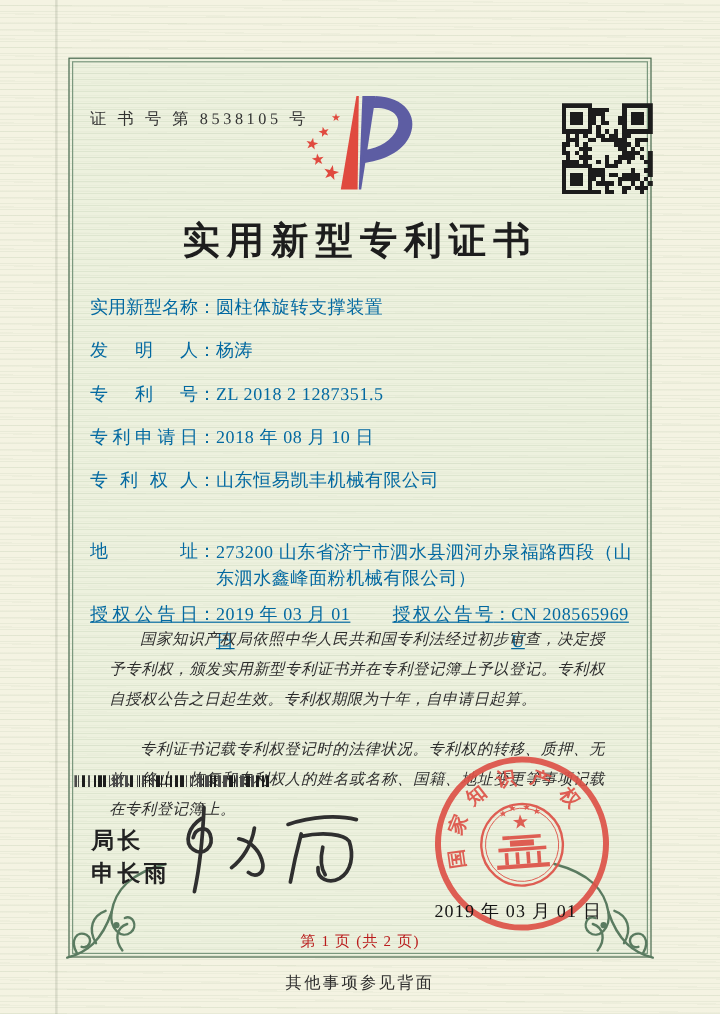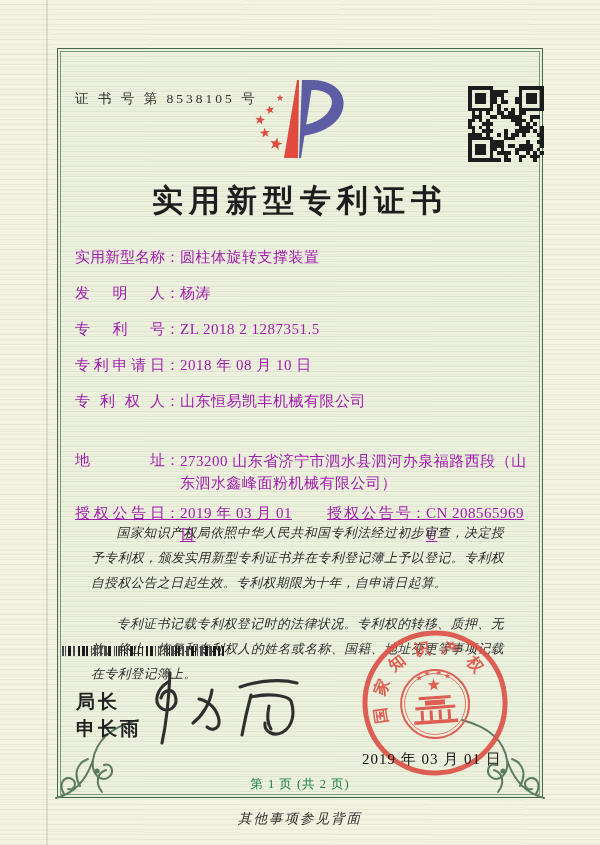--- a/index.html
+++ b/index.html
@@ -17,41 +17,41 @@
   .frame{position:absolute;left:57px;top:48px;width:486px;height:750px;
     border:1.6px solid #48684e;box-sizing:border-box;
     background:
       repeating-linear-gradient(0deg, rgba(120,155,110,0.13) 0 1px, transparent 1px 5px),
       rgba(232,239,218,0.55);}
   .frame-inner{position:absolute;inset:2px;border:1px solid #7b987e;}
   .abs{position:absolute;}
   .cert-no{left:75px;top:90px;font-size:13.5px;letter-spacing:3px;color:#333;}
   .title{left:0;top:180px;width:100%;text-align:center;font-size:31px;font-weight:600;
     letter-spacing:6px;color:#1d1d1d;}
-  .fields{left:75px;top:246px;width:455px;font-size:15px;color:#a21caf;}
+  .fields{left:75px;top:246px;width:455px;font-size:15px;color:#0369a1;}
   .frow{display:flex;align-items:flex-start;line-height:22px;margin-bottom:14px;}
   .flabel{display:inline-block;width:90px;text-align:justify;text-align-last:justify;flex:0 0 90px;}
   .fcolon{flex:0 0 14px;}
   .fvalue{letter-spacing:0.5px;}
   .addr-val{width:372px;margin-top:24px;}
   .grant-row{display:flex;}
   .grant-g{display:flex;text-decoration:underline;}
   .grant-g2{margin-left:26px;}
   .grant-g2 .flabel{width:84px;flex-basis:84px;}
   .paras{left:75px;top:505px;width:445px;font-size:12.8px;line-height:25px;
     font-style:italic;color:#2d2d2d;text-align:justify;letter-spacing:0.4px;}
   .paras p{margin:16px;text-indent:2em;}
   .signoff{left:76px;top:688px;font-family:"Liberation Sans","DejaVu Sans",sans-serif;
     font-size:19px;font-weight:600;letter-spacing:3px;color:#222;line-height:27px;}
   .sig-svg{left:132px;top:668px;}
   .seal{left:360px;top:628px;width:150px;height:150px;transform:rotate(-4deg);opacity:0.92;}
   .seal text{font-weight:bold;}
   .seal-date{left:362px;top:750px;font-size:15px;letter-spacing:1px;color:#141414;z-index:5;}
-  .page-no{left:0;top:776px;width:100%;text-align:center;font-size:12.5px;letter-spacing:1px;color:#15803d;}
-  .footer-note{left:0;top:810px;width:100%;text-align:center;font-size:13.5px;font-style:italic;
+  .page-no{left:0;top:776px;width:100%;text-align:center;font-size:12.5px;letter-spacing:1px;color:#b91c1c;}
+  .footer-note{left:0;top:810px;width:100%;text-align:center;font-size:13.5px;
     letter-spacing:2px;color:#2d2d2d;}
   .logo{left:238px;top:70px;}
   .qr{left:468px;top:86px;}
   .barcode{left:62px;top:646px;}
   .flourish{width:92px;height:92px;}
   .fl-left{left:50px;top:712px;}
   .fl-right{left:458px;top:712px;transform:scaleX(-1);}
 </style>
 </head>
 <body>

